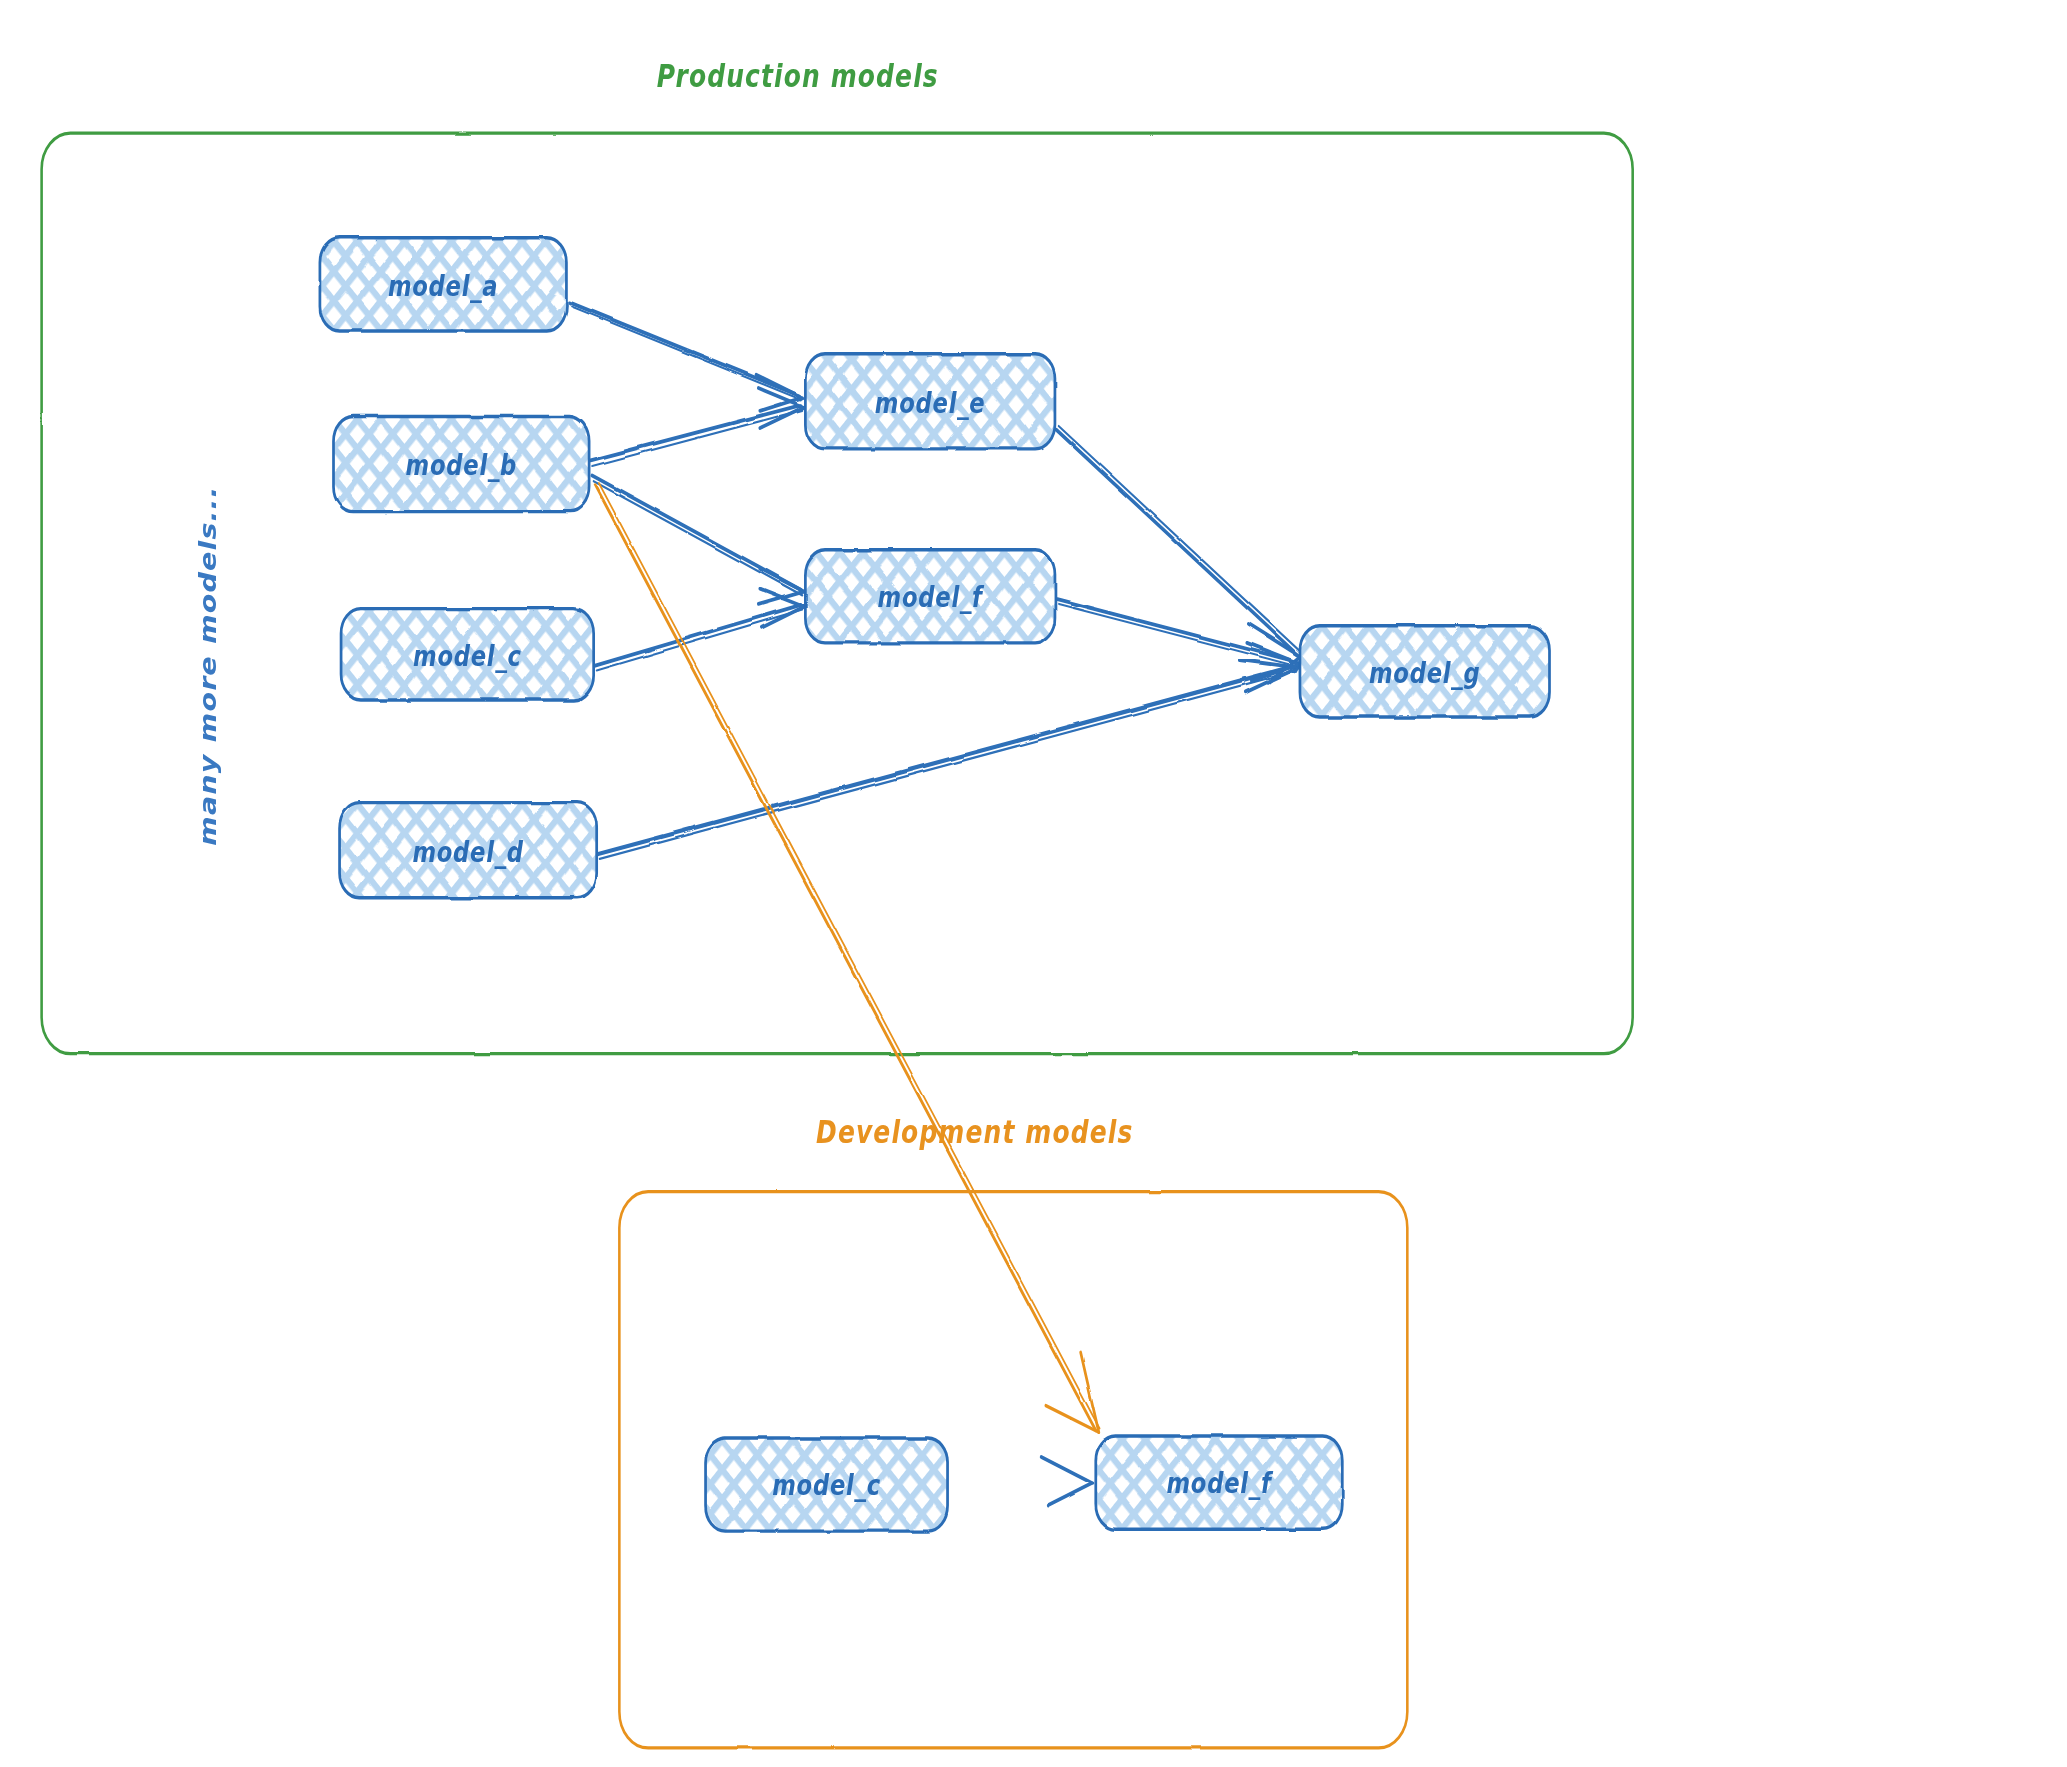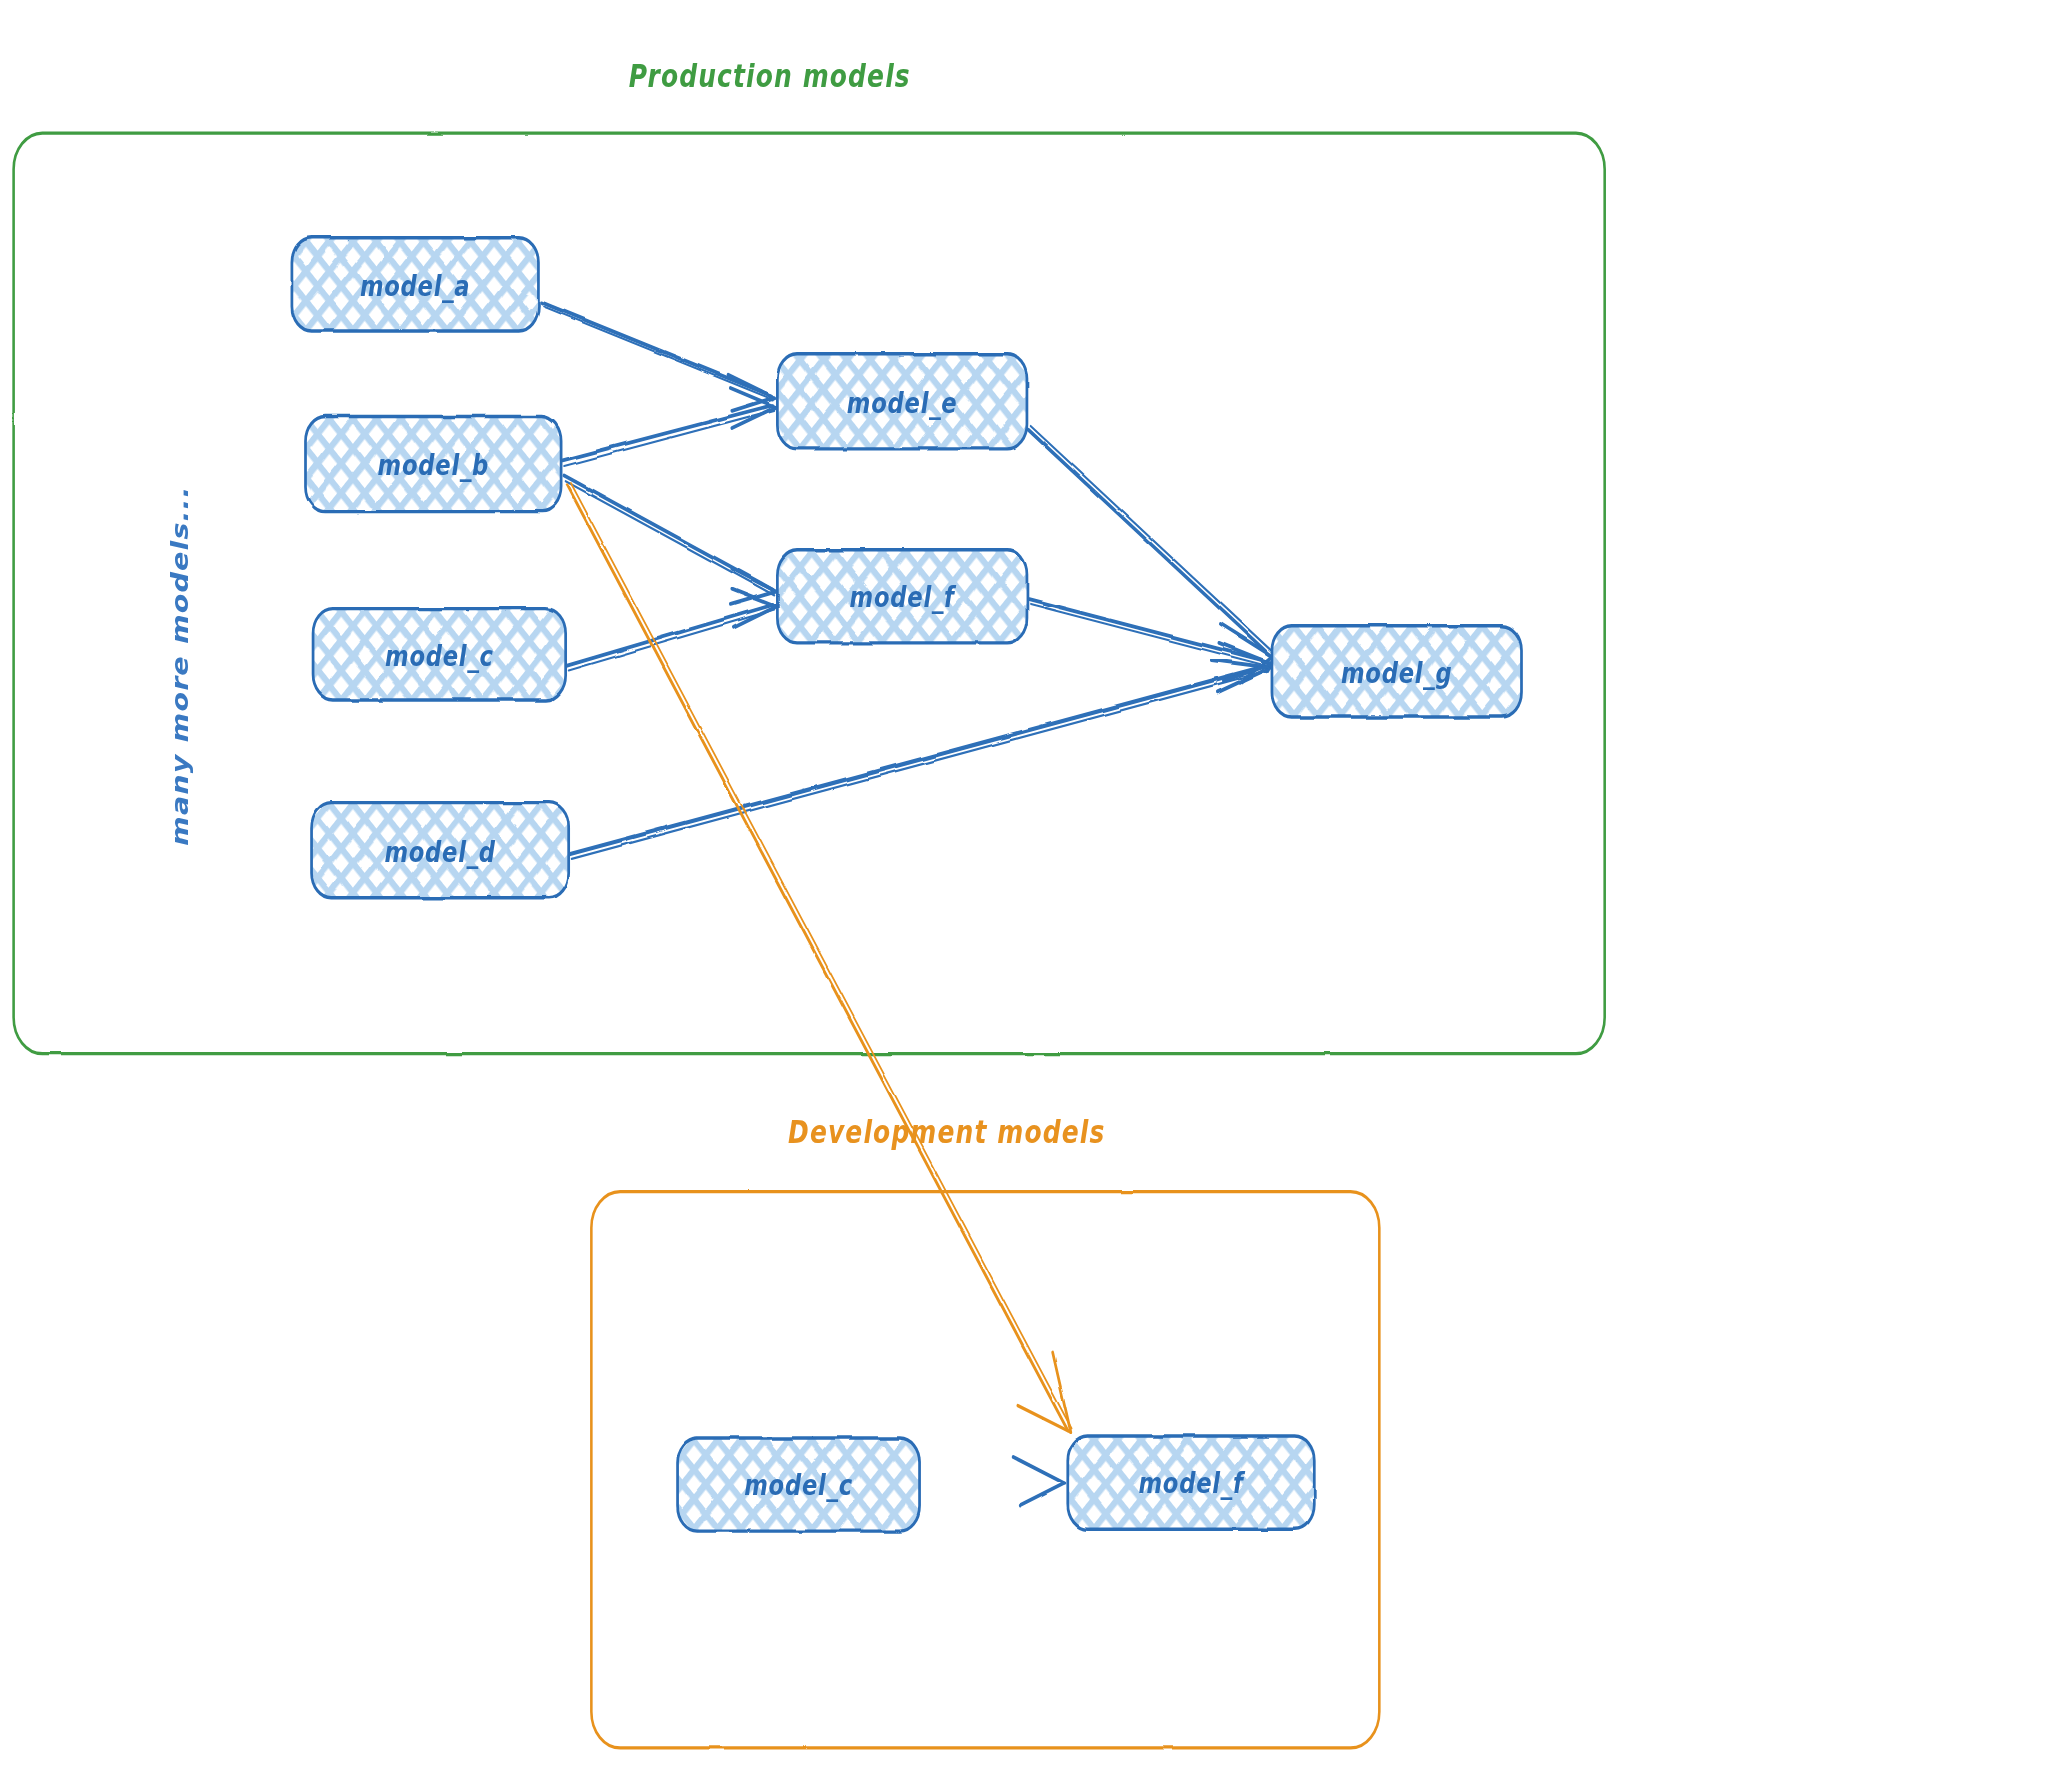--- a/index.html
+++ b/index.html
@@ -9,20 +9,21 @@
   }
   body {
     font-family: "DejaVu Sans", sans-serif;
   }
   #canvas {
     position: relative;
     width: 1644px;
     height: 1767px;
     background: #ffffff;
     overflow: hidden;
+    margin-left: 28px;
   }
   #scene {
     position: absolute;
     inset: 0;
     width: 100%;
     height: 100%;
   }
   .grp-title {
     font-family: "DejaVu Sans", sans-serif;
     font-style: italic;

